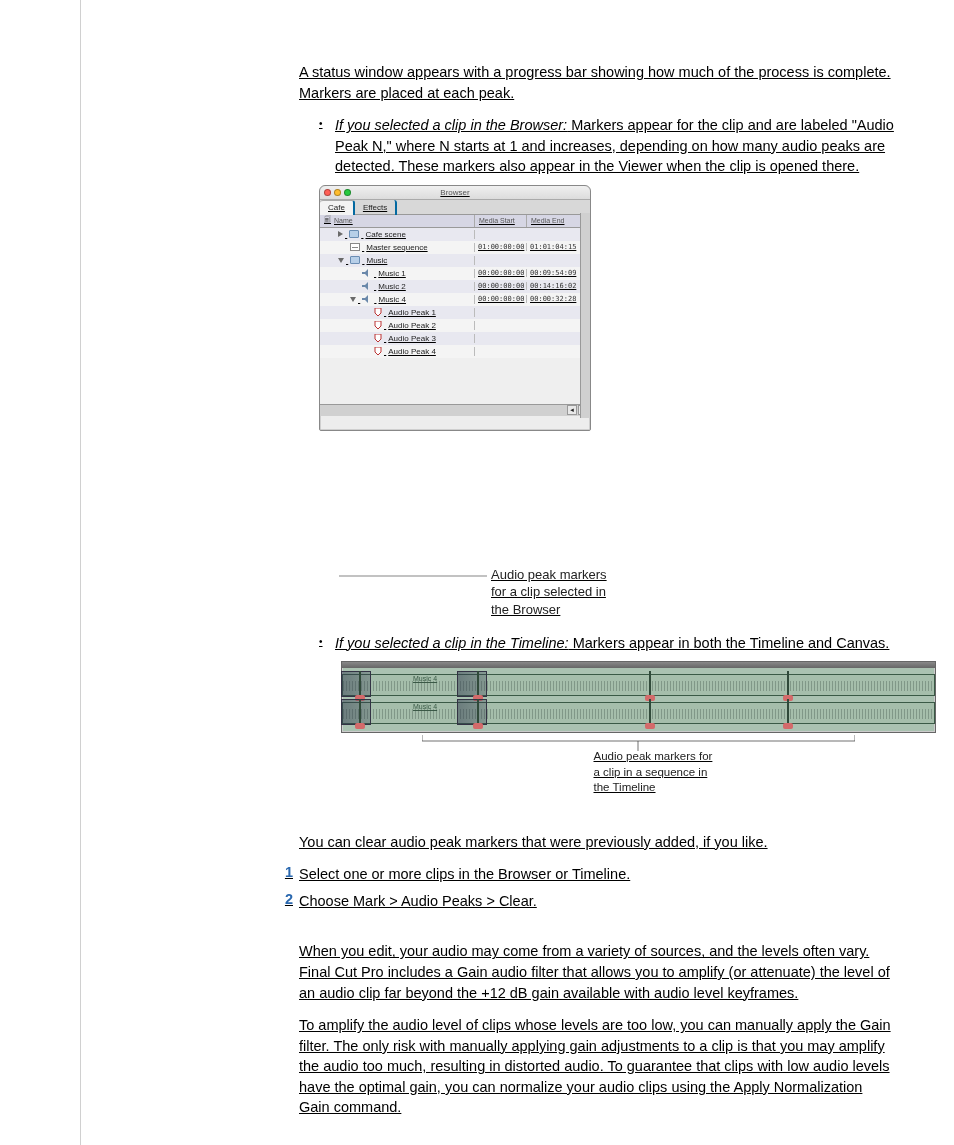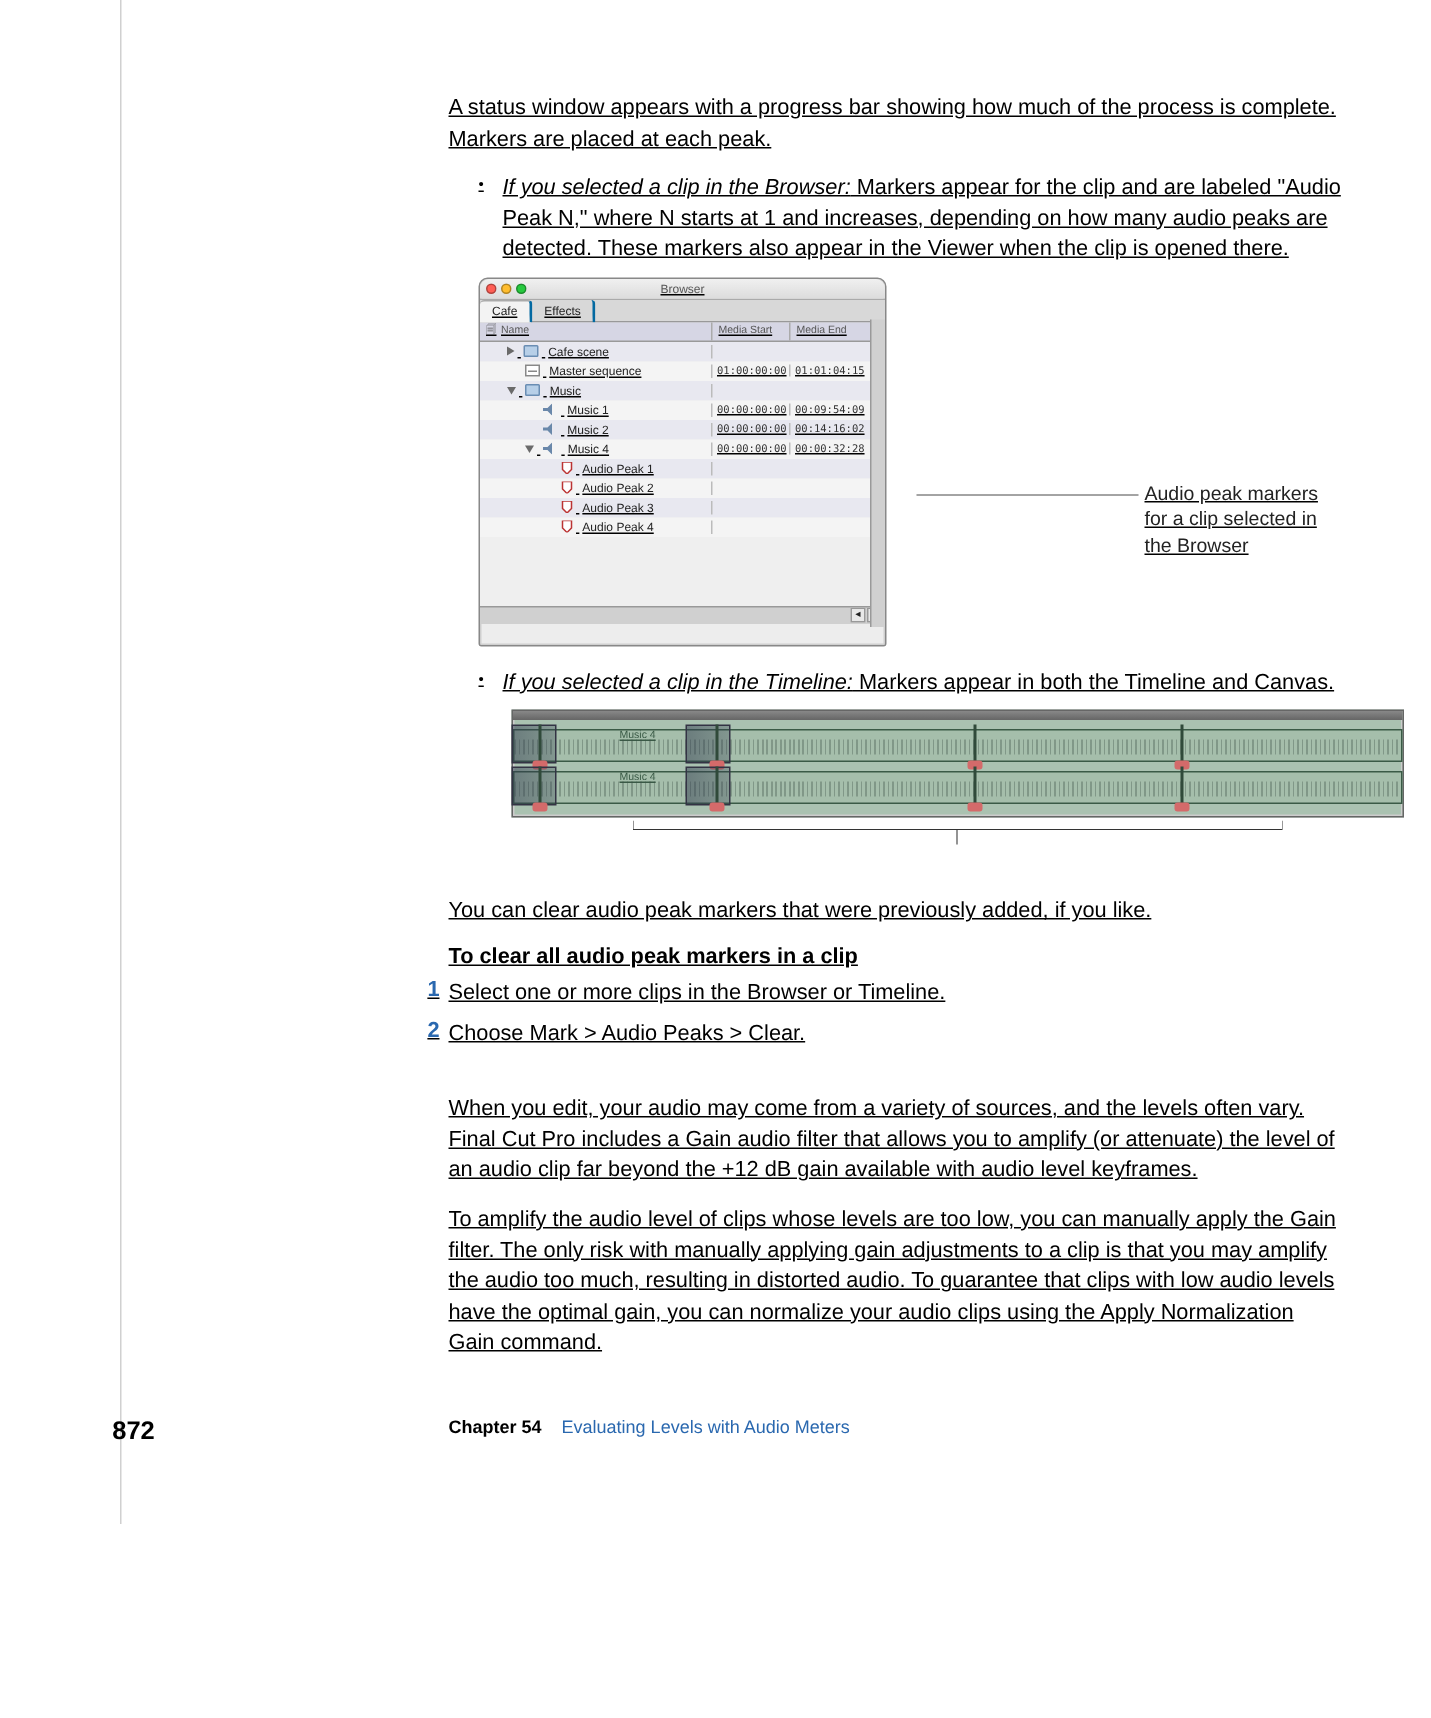--- a/index.html
+++ b/index.html
@@ -45,21 +45,21 @@
     letter-spacing: 0.2px;
   }
   .step-row { display: flex; margin-left:142px; margin-bottom:6px; }
   .step-num { color:#2a68af; font-weight:600; width:16px; text-align:right; padding-right:6px; }
   .step-text { flex:1; line-height:1.42; }
   .sub-bold { font-weight:600; margin-left:158px; margin-top:10px; margin-bottom:6px; }
   .spacer-md { height: 24px; }
   .spacer-lg { height: 36px; }
 
   
-  .shot-row { display:flex; margin-left:178px; align-items:flex-start; margin-bottom:14px;}
+  .shot-row { display:flex; margin-left:178px; align-items:flex-start; margin-bottom:14px;flex-direction:column;}
   .shot1-wrap { width:272px; }
 
   .browser-window {
     width:272px; height:246px; background:#ededed;
     border:1px solid #888; border-radius:6px 6px 2px 2px;
     position:relative; font-size:8px; color:#222;
     box-shadow: inset 0 0 0 1px #cfcfcf;
   }
   .titlebar { height:14px; text-align:center; font-size:8px; line-height:14px; color:#555;
     position:relative; border-bottom:1px solid #aaa;
@@ -306,27 +306,31 @@
           </div>
       </div>
     </div>
   </div>
   <div class="tl-callout">
     <div class="tl-bracket">
       <svg width="433" height="18" viewBox="0 0 433 18">
         <path d="M 0 0 v6 H 216 M 433 0 v6 H 216 M 216 6 v10" stroke="#333" fill="none" stroke-width="0.7"></path>
       </svg>
     </div>
+    <div class="tl-callout-text">
+      <div>Audio peak markers for</div>
+      <div>a clip in a sequence in</div>
+      <div>the Timeline</div>
+    </div>
   </div>
 
   <div class="spacer-lg"></div>
 
   <p class="body-text indent1">You can clear audio peak markers that were previously added, if you like.</p>
 
-  <p class="sub-bold">To clear all audio peak markers in a clip</p>
   <div class="step-row">
     <div class="step-num">1</div>
     <div class="step-text">Select one or more clips in the Browser or Timeline.</div>
   </div>
   <div class="step-row">
     <div class="step-num">2</div>
     <div class="step-text">Choose Mark &gt; Audio Peaks &gt; Clear.</div>
   </div>
 
   <div class="spacer-md"></div>

